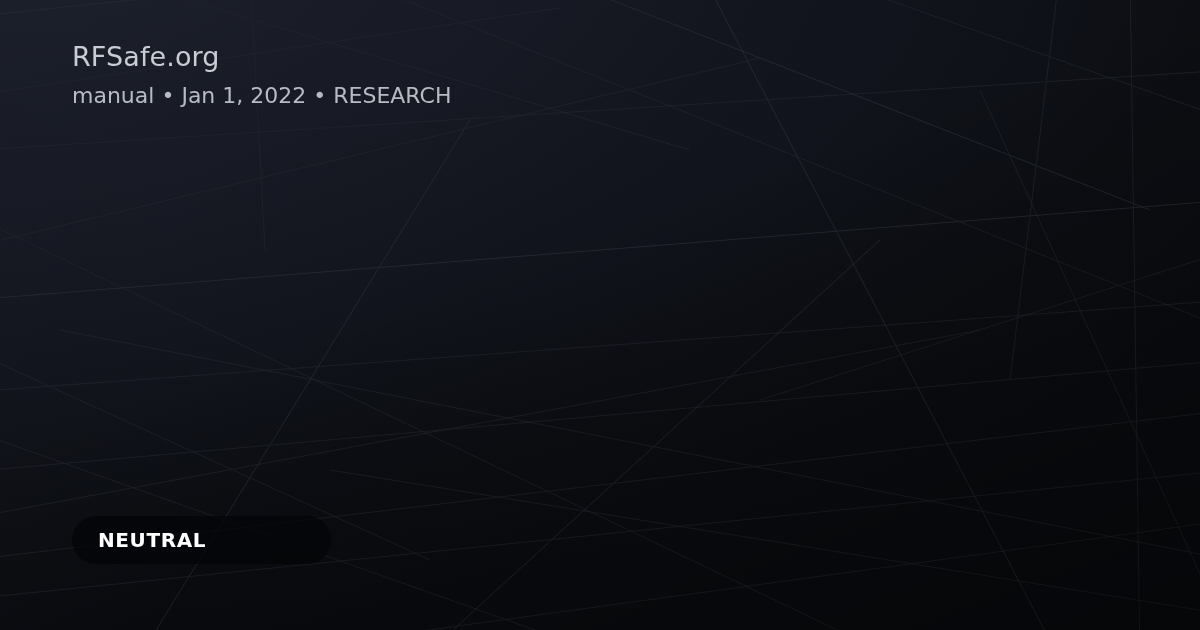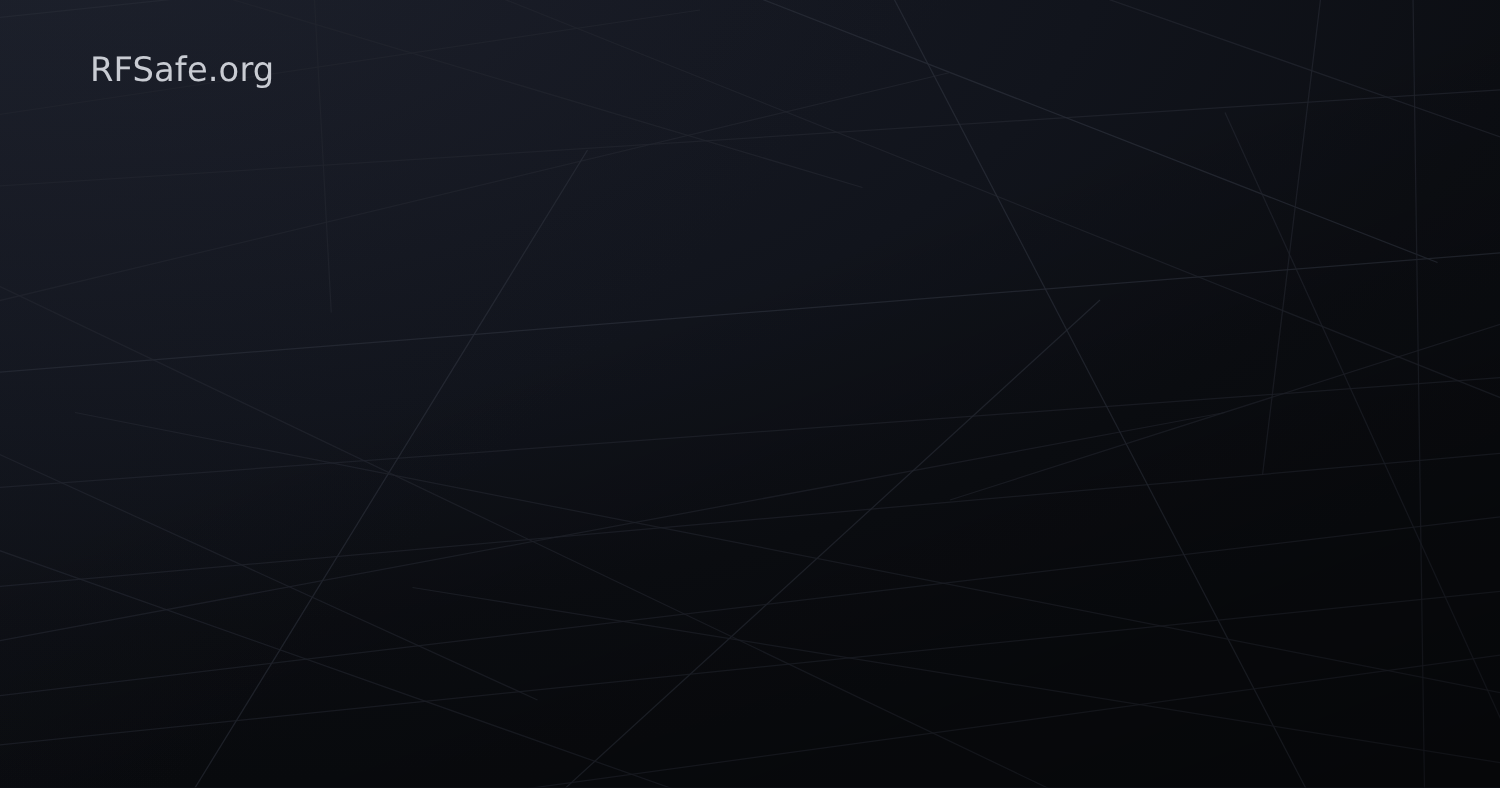--- a/index.html
+++ b/index.html
@@ -159,17 +159,23 @@
     <line x1="330" y1="470" x2="1230" y2="615" class="dim"></line>
     <line x1="-30" y1="350" x2="430" y2="560" class="dim"></line>
   </svg>
 
   <div class="vignette"></div>
 
   <div class="content">
 
     <div class="site-name">RFSafe.org</div>
 
+    <div class="meta-line">
+      <span>manual</span><span class="meta-sep">•</span><span>Jan 1, 2022</span><span class="meta-sep">•</span><span>RESEARCH</span>
+    </div>
 
 
+    <div class="badge-row">
+      <span class="badge">NEUTRAL</span>
+    </div>
 
   </div>
 </div>
 
 </body></html>

